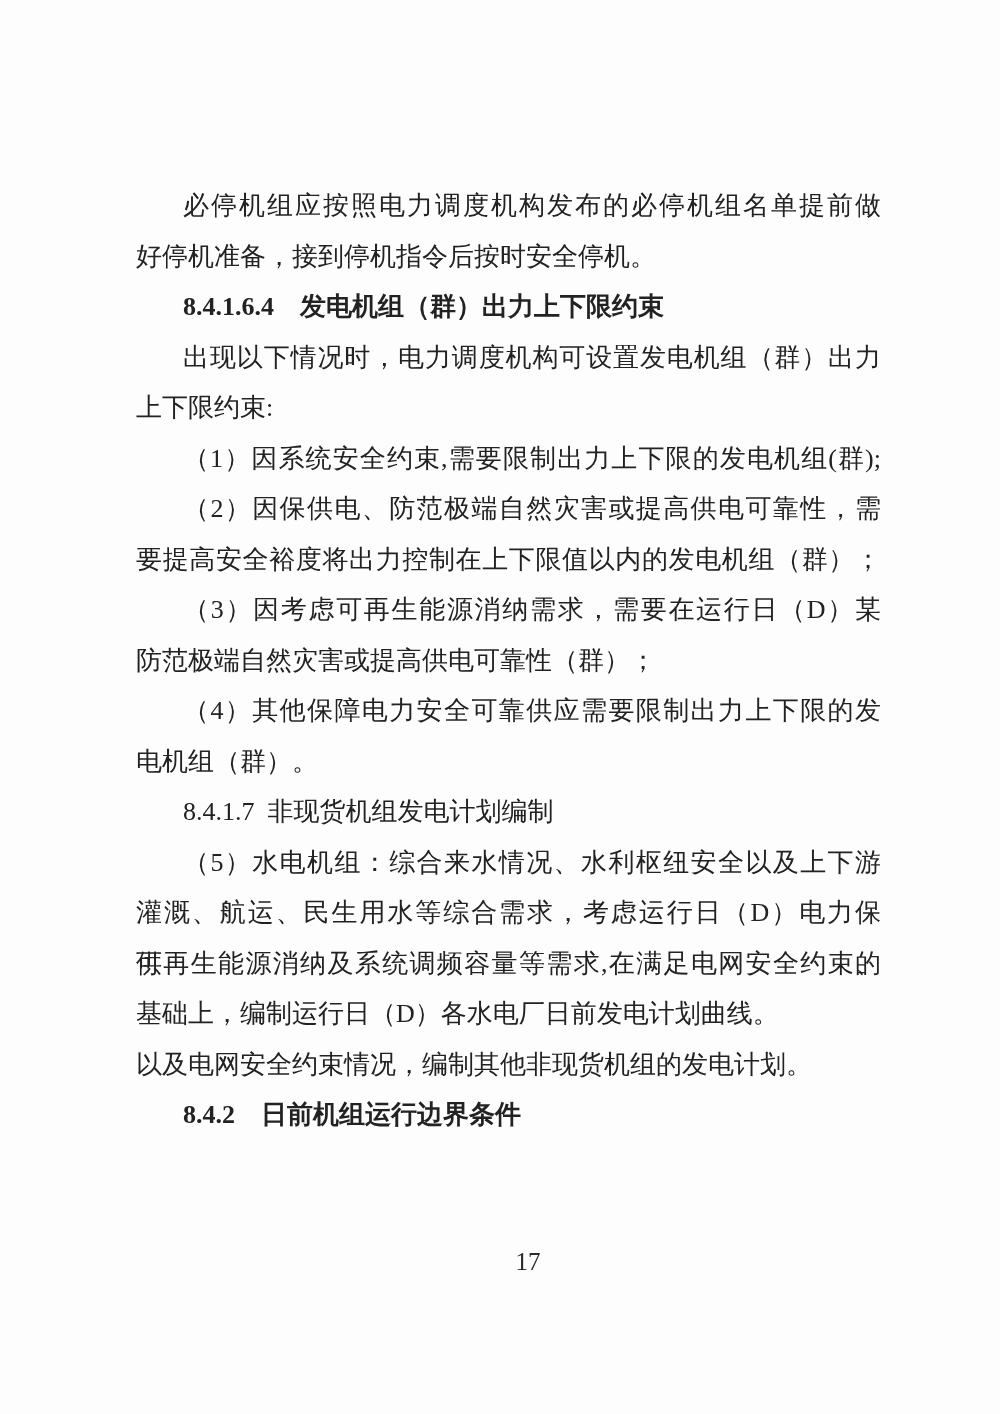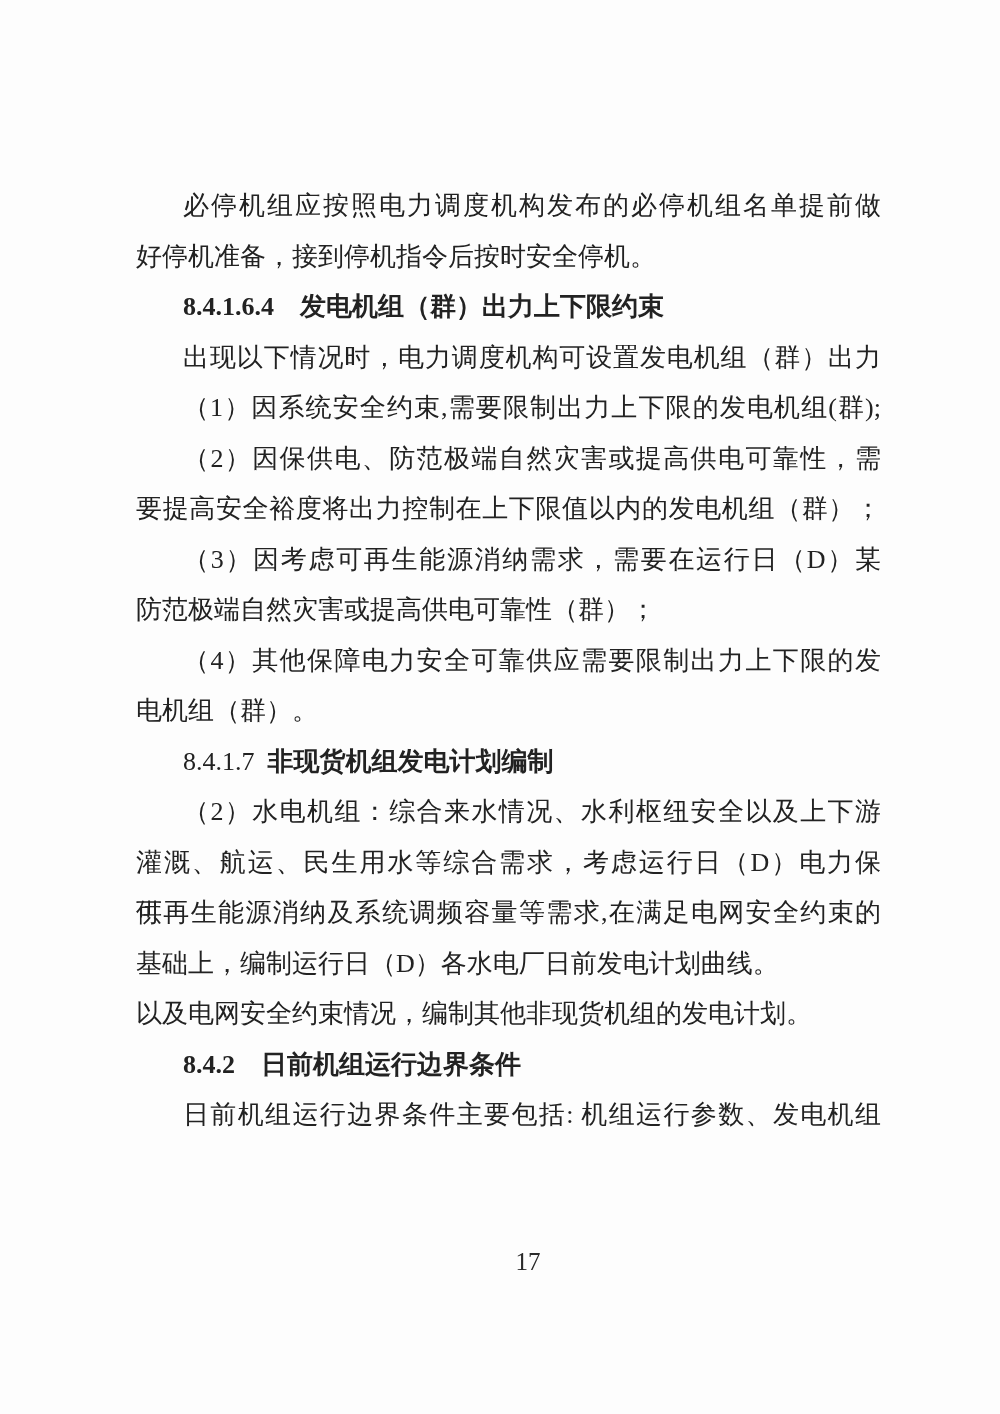--- a/index.html
+++ b/index.html
@@ -43,21 +43,21 @@
     font-weight: bold;
   }
   .hd.hd-bold .htitle {
     font-weight: 600;
   }
   .hd.hd-plain .hnum {
     font-weight: normal;
     margin-top: 32px;
   }
   .hd.hd-plain .htitle {
-    font-weight: 700;
+    font-weight: 400;
   }
   .hgap-wide {
     display: inline-block;
     width: 26px;
   }
   .hgap-narrow {
     display: inline-block;
     width: 13px;
   }
   .pagenum {
@@ -78,40 +78,40 @@
   <div class="textblock">
 
     <div class="ln ind jf">必停机组应按照电力调度机构发布的必停机组名单提前做</div>
     <div class="ln">好停机准备，接到停机指令后按时安全停机。</div>
 
     <div class="ln ind hd hd-bold">
       <span class="hnum">8.4.1.6.4</span><span class="hgap-wide"></span><span class="htitle">发电机组（群）出力上下限约束</span>
     </div>
 
     <div class="ln ind jf">出现以下情况时，电力调度机构可设置发电机组（群）出力</div>
+    <div class="ln">上下限约束:</div>
     <div class="ln ind jf">（1）因系统安全约束,需要限制出力上下限的发电机组(群);</div>
     <div class="ln ind jf">（2）因保供电、防范极端自然灾害或提高供电可靠性，需</div>
     <div class="ln jf">要提高安全裕度将出力控制在上下限值以内的发电机组（群）；</div>
     <div class="ln ind jf">（3）因考虑可再生能源消纳需求，需要在运行日（D）某</div>
     <div class="ln">防范极端自然灾害或提高供电可靠性（群）；</div>
     <div class="ln ind jf">（4）其他保障电力安全可靠供应需要限制出力上下限的发</div>
     <div class="ln">电机组（群）。</div>
 
     <div class="ln ind hd hd-plain">
       <span class="hnum">8.4.1.7</span><span class="hgap-narrow"></span><span class="htitle">非现货机组发电计划编制</span>
     </div>
 
-    <div class="ln ind jf">（2）水电机组：综合来水情况、水利枢纽安全以及上下游</div>
+    <div class="ln ind jf">（5）水电机组：综合来水情况、水利枢纽安全以及上下游</div>
     <div class="ln jf">灌溉、航运、民生用水等综合需求，考虑运行日（D）电力保供、</div>
     <div class="ln jf">可再生能源消纳及系统调频容量等需求,在满足电网安全约束的</div>
     <div class="ln">基础上，编制运行日（D）各水电厂日前发电计划曲线。</div>
     <div class="ln">以及电网安全约束情况，编制其他非现货机组的发电计划。</div>
 
     <div class="ln ind hd hd-bold">
       <span class="hnum">8.4.2</span><span class="hgap-wide"></span><span class="htitle">日前机组运行边界条件</span>
     </div>
 
-    <div class="ln ind jf">日前机组运行边界条件主要包括: 机组运行参数、发电机组</div>
 
   </div>
 
   <div class="pagenum">17</div>
 </div>
 
 </body></html>

